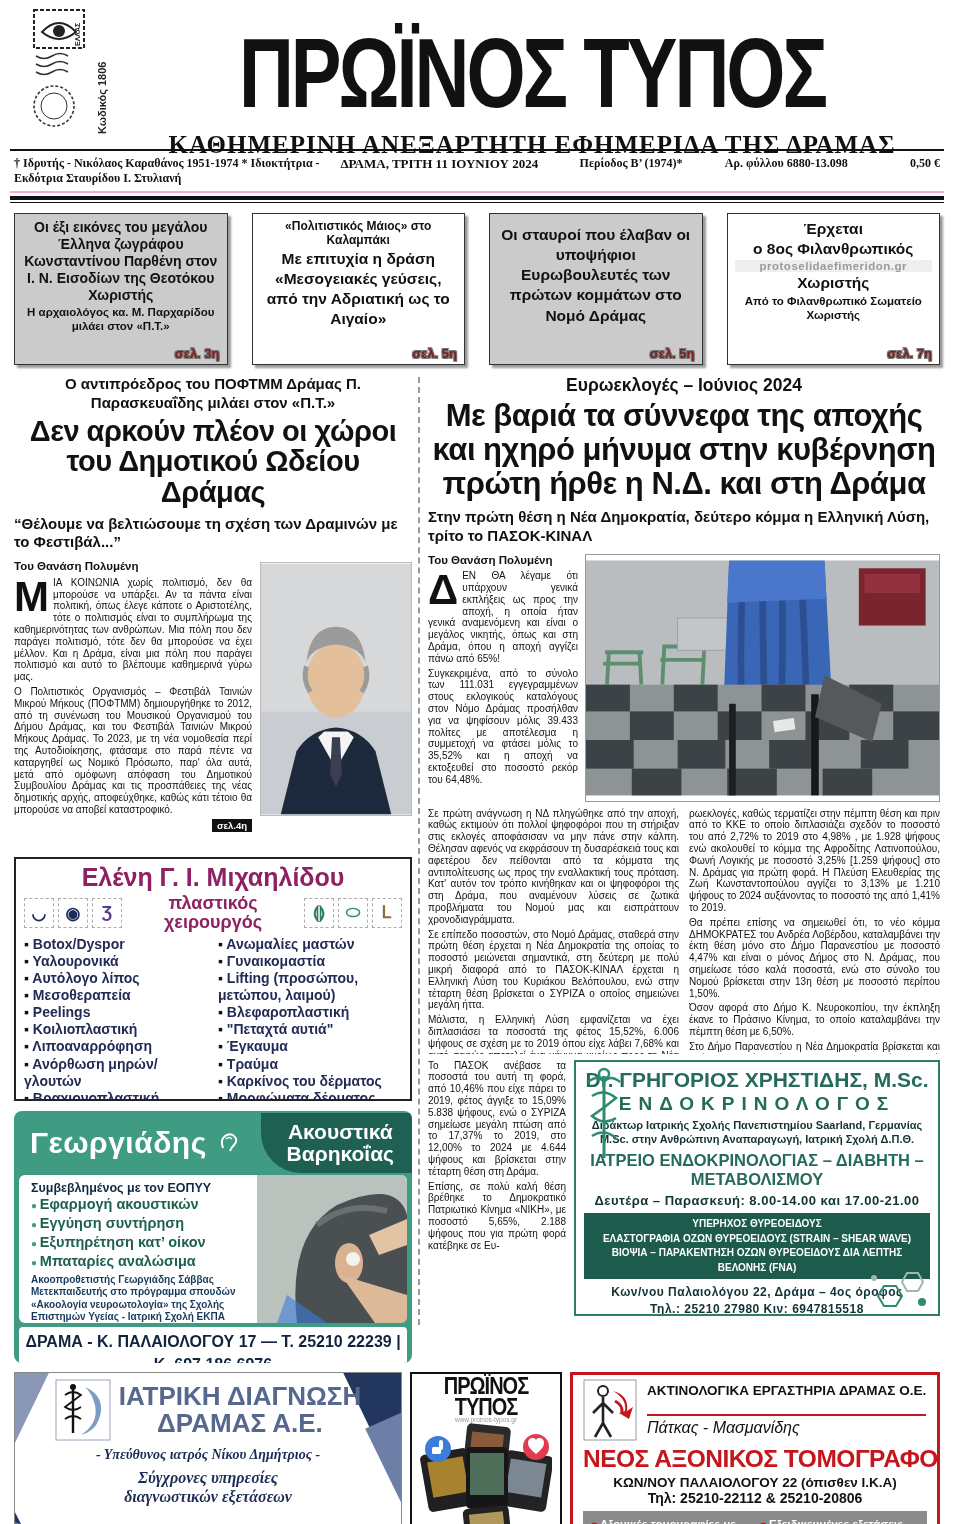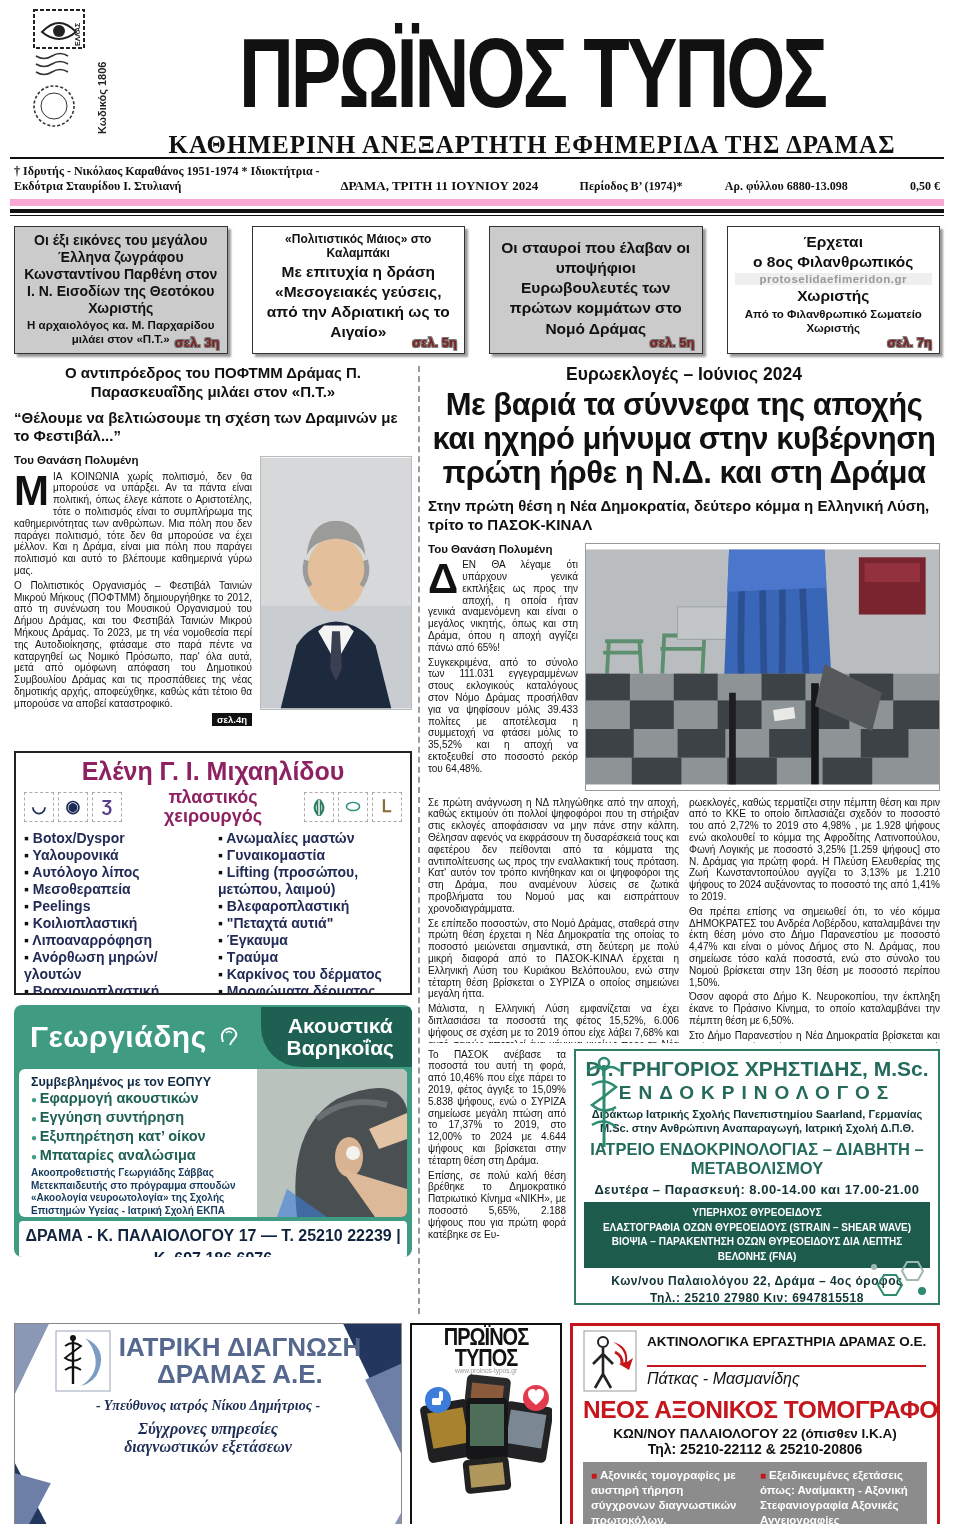--- a/index.html
+++ b/index.html
@@ -7,30 +7,30 @@
   .page { width:954px; height:1524px; margin:0 auto; background:#fff; position:relative; overflow:hidden; color:#111; }
 
   
   .masthead { display:flex; padding:6px 10px 0 20px; height:140px; }
   .stamp { width:100px; flex:0 0 100px; }
   .mast-center { flex:1; text-align:center; }
   .mast-title { display:inline-block; font-weight:900; font-size:76px; letter-spacing:-3px; transform:scaleY(1.3); transform-origin:top; margin-top:10px; white-space:nowrap; }
   .mast-sub { font-family:"Liberation Serif", serif; font-weight:700; font-size:25px; letter-spacing:1px; margin-top:28px; }
 
   
-  .dateline { margin:17px 10px 0; border-top:2px solid #111; border-bottom:7px solid #f9a8d4; padding:5px 4px; display:flex; align-items:flex-end; font-family:"Liberation Serif", serif; font-weight:700; font-size:12px; gap:10px; }
+  .dateline { margin:9px 10px 0; border-top:2px solid #111; border-bottom:2px solid #f9a8d4; padding:5px 4px; display:flex; align-items:flex-start; font-family:"Liberation Serif", serif; font-weight:700; font-size:12px; gap:10px; }
   .dateline .dl-founder { flex:1.45; }
   .dateline .dl-date { flex:1.05; font-size:13px; }
   .dateline .dl-period { flex:0.62; }
   .dateline .dl-issue { flex:0.72; }
   .dateline .dl-price { flex:0.22; text-align:right; }
   .rules { margin:3px 10px 0; border-top:4px solid #111; border-bottom:1px solid #111; height:7px; }
 
   
-  .teasers { display:flex; gap:24px; margin:10px 14px 0; height:128px; }
+  .teasers { display:flex; gap:24px; margin:10px 14px 0; height:152px; }
   .teaser { flex:1; border:1px solid #333; box-shadow:3px 3px 2px #9a9a9a; padding:5px 7px; position:relative; text-align:center; background:#fff; overflow:hidden; }
   .teaser.gray { background:#cbcbcb; }
   .t-title { font-weight:800; font-size:14px; line-height:1.22; }
   .t-title.big { font-size:15.5px; line-height:1.3; }
   .t-kicker { font-weight:800; font-size:12px; margin-bottom:2px; }
   .t-sub { font-weight:800; font-size:11.5px; margin-top:2px; line-height:1.2; }
   .pref { position:absolute; right:7px; bottom:3px; font-weight:800; font-size:13px; color:#7f1d1d; text-shadow:-1px -1px 0 #777,1px 1px 0 #777,-1px 1px 0 #777,1px -1px 0 #777; }
   .wmark { display:block; color:#9a9a9a; background:#efefef; font-weight:700; font-size:11.5px; letter-spacing:0.5px; margin:1px 0; }
 
   
@@ -188,20 +188,21 @@
       <div class="t-sub">Από το Φιλανθρωπικό Σωματείο Χωριστής</div>
       <span class="pref">σελ. 7η</span>
     </div>
   </div>
 
   <div class="main">
 
     <div class="col-left">
       <div>
         <div class="kicker">Ο αντιπρόεδρος του ΠΟΦΤΜΜ Δράμας Π. Παρασκευαΐδης μιλάει στον «Π.Τ.»</div>
+        <div class="headline lh">Δεν αρκούν πλέον οι χώροι του Δημοτικού Ωδείου Δράμας</div>
         <div class="subhead">“Θέλουμε να βελτιώσουμε τη σχέση των Δραμινών με το Φεστιβάλ...”</div>
         <div class="la-body bodytext">
           <svg class="la-photo" viewBox="0 0 152 254">
             <rect width="152" height="254" fill="#d6d8da"></rect>
             <rect y="150" width="152" height="104" fill="#c9ccd0"></rect>
             <path d="M20 254 L36 190 Q50 168 76 166 Q102 168 116 190 L132 254 Z" fill="#1d2a3e"></path>
             <path d="M58 176 L76 208 L94 176 L88 170 L64 170 Z" fill="#f4f4f4"></path>
             <path d="M72 176 L80 176 L82 214 L76 226 L70 214 Z" fill="#3a3f52"></path>
             <ellipse cx="76" cy="118" rx="30" ry="38" fill="#e4bf9c"></ellipse>
             <path d="M46 100 Q50 64 76 64 Q102 64 106 100 Q100 84 76 82 Q52 84 46 100 Z" fill="#9b9b99"></path>

